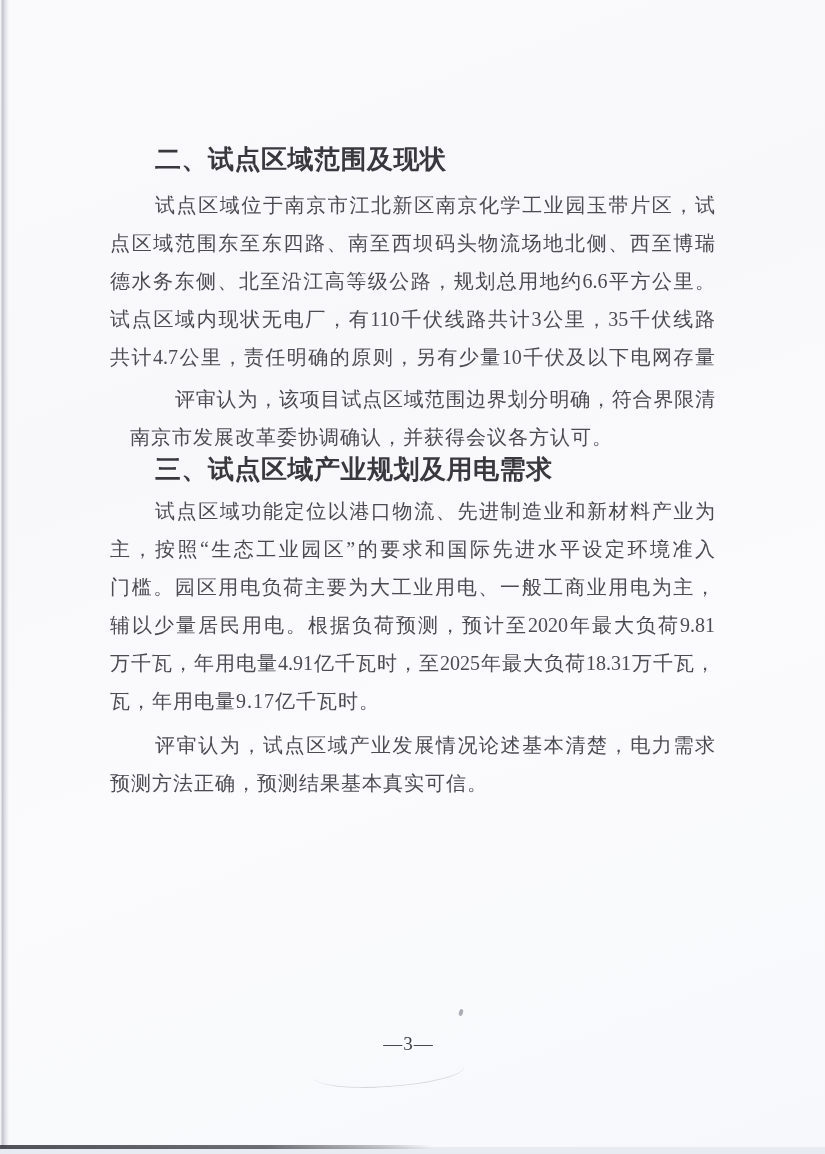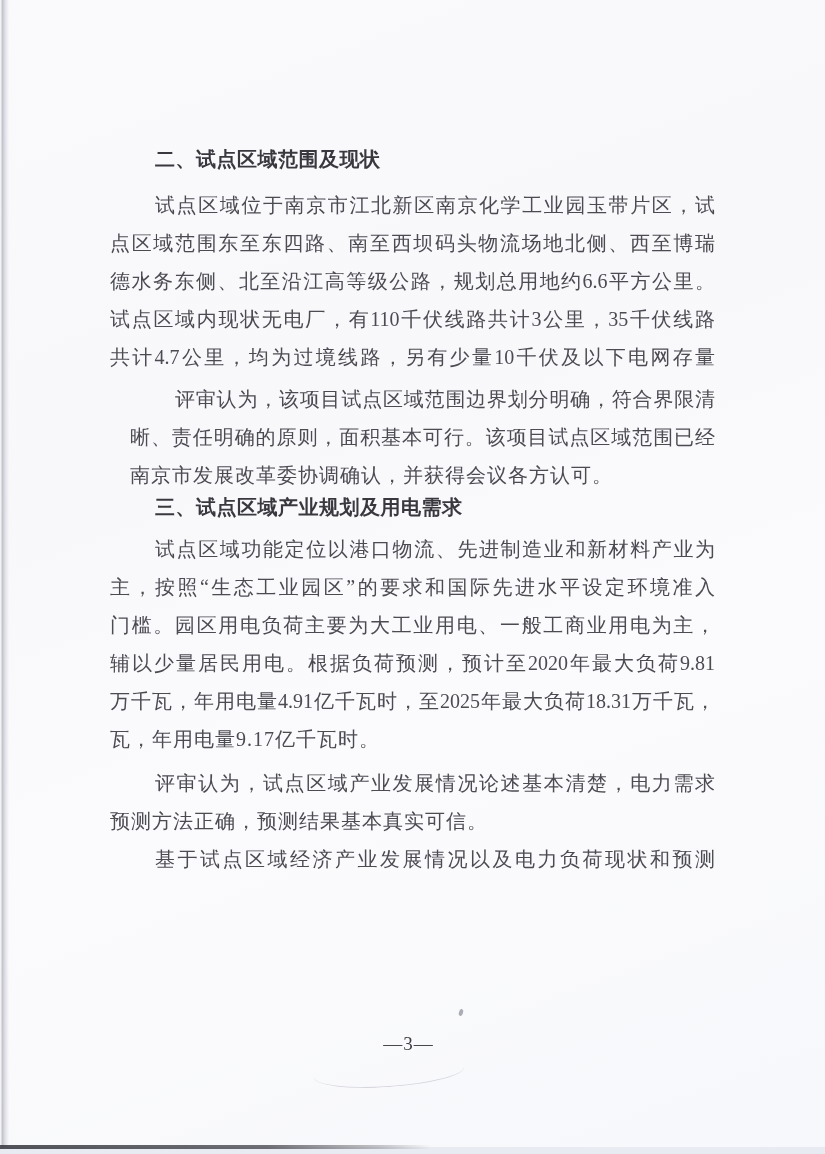--- a/index.html
+++ b/index.html
@@ -47,21 +47,21 @@
     height:38px;line-height:38px;
     text-align:justify;text-align-last:justify;
     -moz-text-align-last:justify;
     text-justify:inter-character;
     overflow:hidden;
   }
   .line.first{padding-left:45px;}
   .line.last{text-align-last:left;letter-spacing:1px;}
   .hd{
     font-family:"Liberation Sans","DejaVu Sans",sans-serif;
-    font-weight:700;font-size:20px;line-height:26px;
+    font-weight:700;font-size:26px;line-height:26px;
     color:#38383e;letter-spacing:.5px;
     margin:0 0 14px 45px;
   }
   .hd.mid{margin-top:0;margin-bottom:10px;}
   .hd.mid2{margin-top:0;margin-bottom:8px;}
   .para{margin:0;}
   .para.gap4{margin-top:4px;margin-left:20px;}
   .para.gap6{margin-top:6px;}
   .footer{
     position:absolute;left:0;right:0;top:1032px;height:24px;line-height:24px;
@@ -78,49 +78,45 @@
 
   <div class="content">
 
     <div class="hd">二、试点区域范围及现状</div>
 
     <div class="para">
       <div class="line first">试点区域位于南京市江北新区南京化学工业园玉带片区，试</div>
       <div class="line">点区域范围东至东四路、南至西坝码头物流场地北侧、西至博瑞</div>
       <div class="line">德水务东侧、北至沿江高等级公路，规划总用地约6.6平方公里。</div>
       <div class="line">试点区域内现状无电厂，有110千伏线路共计3公里，35千伏线路</div>
-      <div class="line">共计4.7公里，均为过境线路，另有少量10千伏及以下电网存量</div>
+      <div class="line">共计4.7公里，责任明确的原则，另有少量10千伏及以下电网存量</div>
     </div>
 
     <div class="para gap4">
       <div class="line first">评审认为，该项目试点区域范围边界划分明确，符合界限清</div>
-      <div class="line">晰、责任明确的原则，面积基本可行。该项目试点区域范围已经</div>
       <div class="line last">南京市发展改革委协调确认，并获得会议各方认可。</div>
     </div>
 
     <div class="hd mid">三、试点区域产业规划及用电需求</div>
 
     <div class="para">
       <div class="line first">试点区域功能定位以港口物流、先进制造业和新材料产业为</div>
       <div class="line">主，按照“生态工业园区”的要求和国际先进水平设定环境准入</div>
       <div class="line">门槛。园区用电负荷主要为大工业用电、一般工商业用电为主，</div>
       <div class="line">辅以少量居民用电。根据负荷预测，预计至2020年最大负荷9.81</div>
       <div class="line">万千瓦，年用电量4.91亿千瓦时，至2025年最大负荷18.31万千瓦，</div>
       <div class="line last">瓦，年用电量9.17亿千瓦时。</div>
     </div>
 
     <div class="para gap6">
       <div class="line first">评审认为，试点区域产业发展情况论述基本清楚，电力需求</div>
       <div class="line last">预测方法正确，预测结果基本真实可信。</div>
     </div>
 
 
-    <div class="para">
-      <div class="line first">基于试点区域经济产业发展情况以及电力负荷现状和预测</div>
-    </div>
 
   </div>
 
   <div class="footer">—3—</div>
 
   <div class="speck"></div>
   <div class="curve-mark"></div>
   <div class="bottom-strip"></div>
   <div class="bottom-line"></div>
 

